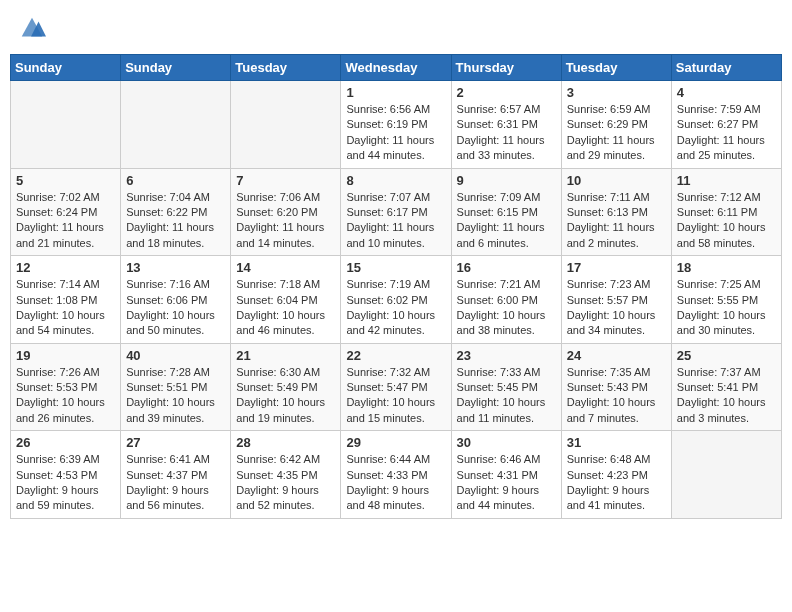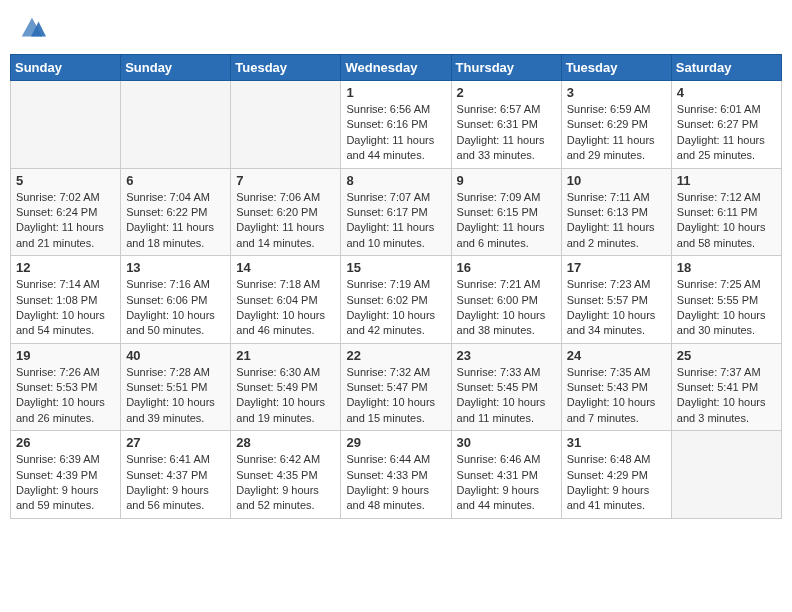--- a/index.html
+++ b/index.html
@@ -129,21 +129,21 @@
   </thead>
   <tbody id="calendar-body">
   <tr>
         <td class="empty"></td>
         <td class="empty"></td>
         <td class="empty"></td>
         <td>
         <span class="day-number">1</span>
         <div class="cell-content">
           <span>Sunrise: 6:56 AM</span><br>
-          <span>Sunset: 6:16 PM</span><br>
+          <span>Sunset: 6:19 PM</span><br>
           <span>Daylight: 11 hours and 44 minutes.</span>
         </div>
       </td>
         <td>
         <span class="day-number">2</span>
         <div class="cell-content">
           <span>Sunrise: 6:57 AM</span><br>
           <span>Sunset: 6:31 PM</span><br>
           <span>Daylight: 11 hours and 33 minutes.</span>
         </div>
@@ -152,21 +152,21 @@
         <span class="day-number">3</span>
         <div class="cell-content">
           <span>Sunrise: 6:59 AM</span><br>
           <span>Sunset: 6:29 PM</span><br>
           <span>Daylight: 11 hours and 29 minutes.</span>
         </div>
       </td>
         <td>
         <span class="day-number">4</span>
         <div class="cell-content">
-          <span>Sunrise: 6:01 AM</span><br>
+          <span>Sunrise: 7:59 AM</span><br>
           <span>Sunset: 6:27 PM</span><br>
           <span>Daylight: 11 hours and 25 minutes.</span>
         </div>
       </td>
       </tr>
       <tr>
         <td>
         <span class="day-number">5</span>
         <div class="cell-content">
           <span>Sunrise: 7:02 AM</span><br>
@@ -337,21 +337,21 @@
           <span>Sunset: 5:41 PM</span><br>
           <span>Daylight: 10 hours and 3 minutes.</span>
         </div>
       </td>
       </tr>
       <tr>
         <td>
         <span class="day-number">26</span>
         <div class="cell-content">
           <span>Sunrise: 6:39 AM</span><br>
-          <span>Sunset: 4:39 PM</span><br>
+          <span>Sunset: 4:53 PM</span><br>
           <span>Daylight: 9 hours and 59 minutes.</span>
         </div>
       </td>
         <td>
         <span class="day-number">27</span>
         <div class="cell-content">
           <span>Sunrise: 6:41 AM</span><br>
           <span>Sunset: 4:37 PM</span><br>
           <span>Daylight: 9 hours and 56 minutes.</span>
         </div>
@@ -377,20 +377,20 @@
         <div class="cell-content">
           <span>Sunrise: 6:46 AM</span><br>
           <span>Sunset: 4:31 PM</span><br>
           <span>Daylight: 9 hours and 44 minutes.</span>
         </div>
       </td>
         <td>
         <span class="day-number">31</span>
         <div class="cell-content">
           <span>Sunrise: 6:48 AM</span><br>
-          <span>Sunset: 4:29 PM</span><br>
+          <span>Sunset: 4:23 PM</span><br>
           <span>Daylight: 9 hours and 41 minutes.</span>
         </div>
       </td>
         <td class="empty"></td>
       </tr>
     </tbody>
 </table>
 
 </body></html>

